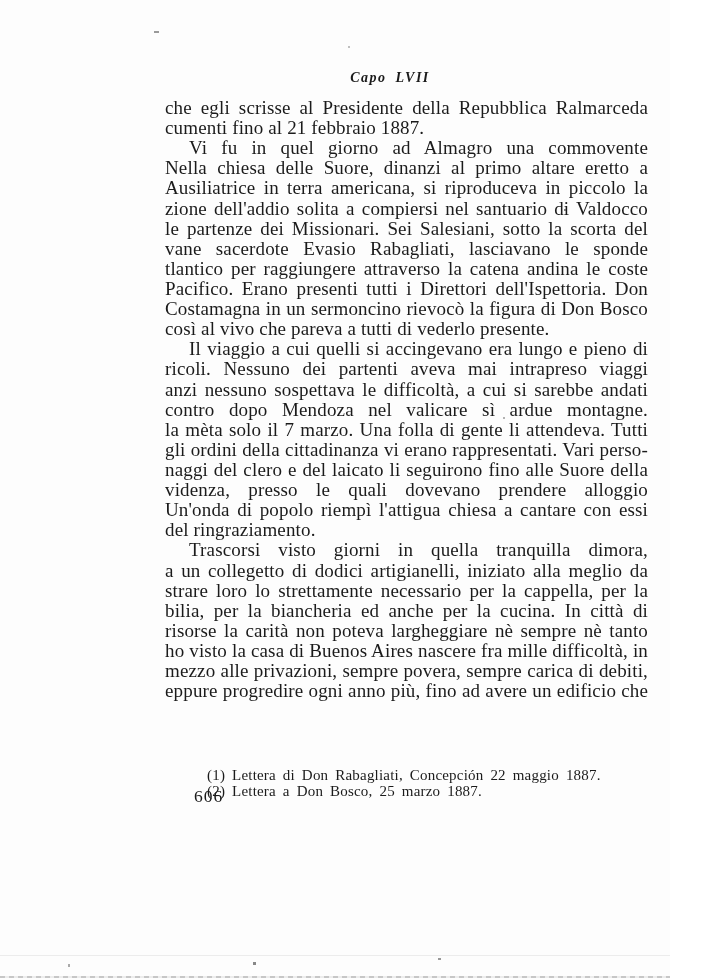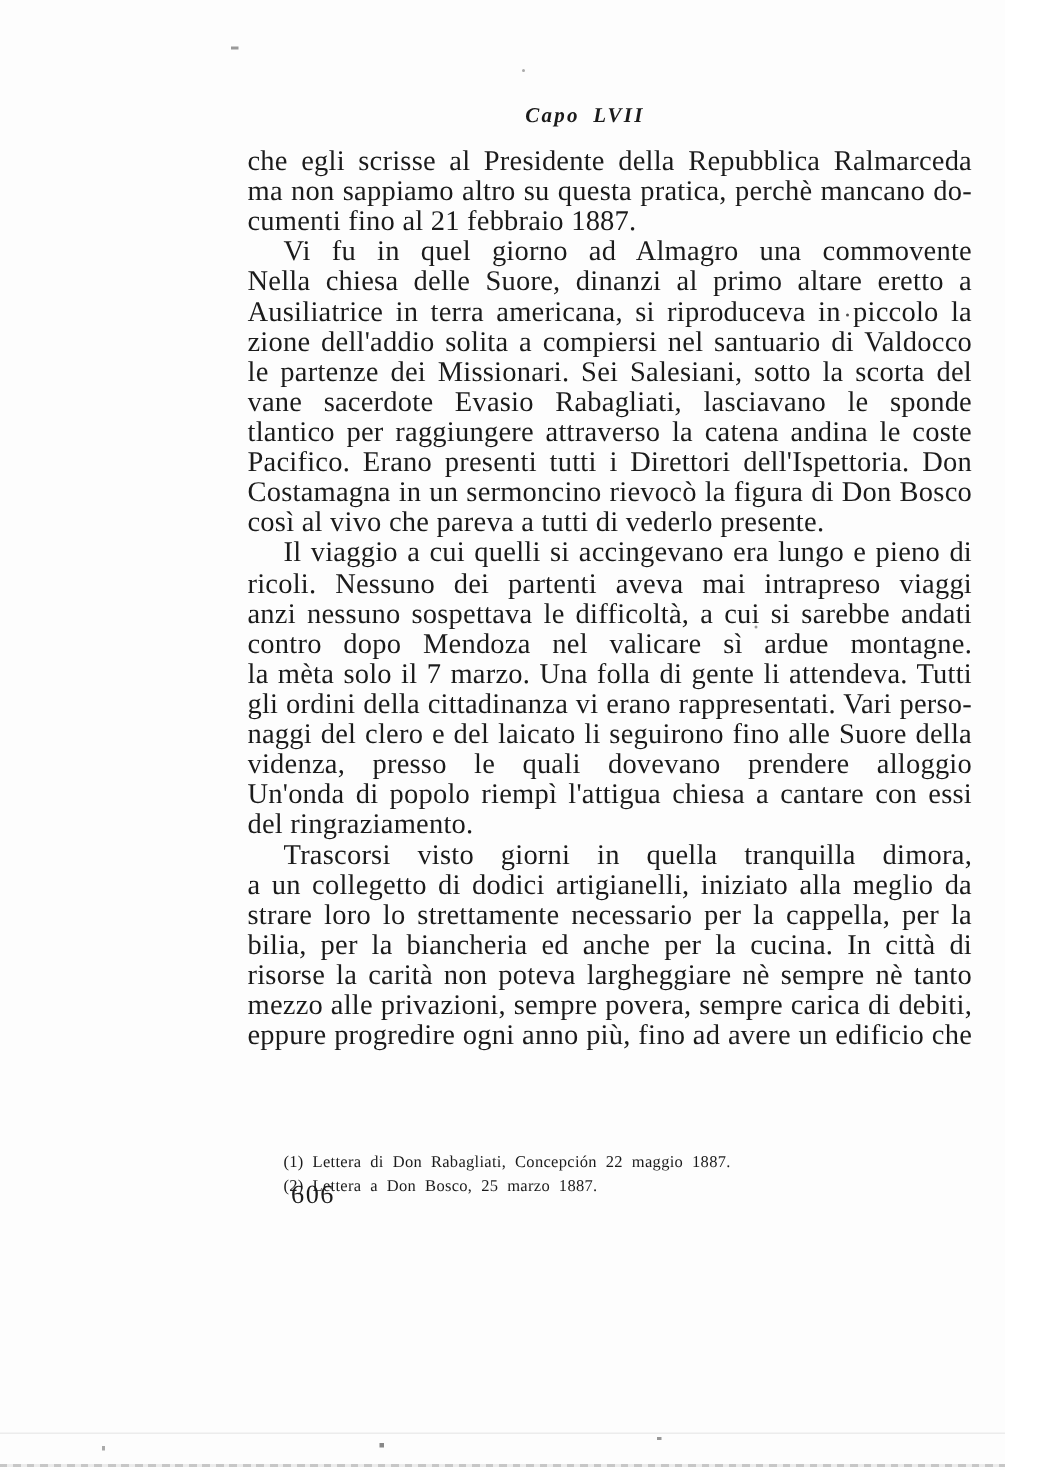--- a/index.html
+++ b/index.html
@@ -45,23 +45,23 @@
   }
   .line.indent {
     text-indent: 24px;
   }
   .line.par-end {
     text-align-last: left;
   }
   .footnotes {
     position: absolute;
     top: 768px;
-    left: 189px;
+    left: 207px;
     width: 455px;
-    font-size: 11px;
+    font-size: 15px;
     letter-spacing: 0.2px;
     word-spacing: 3px;
   }
   .footnote {
     height: 15.8px;
     line-height: 15.8px;
   }
   .page-number {
     position: absolute;
     top: 786px;
@@ -103,21 +103,20 @@
 </style>
 </head>
 <body>
 
 <div class="scan-page">
 
   <div class="chapter-header">Capo LVII</div>
 
   <div class="text-block" id="text-block">
       <div class="line">che egli scrisse al Presidente della Repubblica Ralmarceda (1);</div>
-      <div class="line">ma non sappiamo altro su questa pratica, perchè mancano do-</div>
       <div class="line par-end">cumenti fino al 21 febbraio 1887.</div>
       <div class="line indent">Vi fu in quel giorno ad Almagro una commovente cerimonia.</div>
       <div class="line">Nella chiesa delle Suore, dinanzi al primo altare eretto a Maria</div>
       <div class="line">Ausiliatrice in terra americana, si riproduceva in piccolo la fun-</div>
       <div class="line">zione dell'addio solita a compiersi nel santuario di Valdocco per</div>
       <div class="line">le partenze dei Missionari. Sei Salesiani, sotto la scorta del gio-</div>
       <div class="line">vane sacerdote Evasio Rabagliati, lasciavano le sponde dell'A-</div>
       <div class="line">tlantico per raggiungere attraverso la catena andina le coste del</div>
       <div class="line">Pacifico. Erano presenti tutti i Direttori dell'Ispettoria. Don</div>
       <div class="line">Costamagna in un sermoncino rievocò la figura di Don Bosco</div>
@@ -130,20 +129,21 @@
       <div class="line">gli ordini della cittadinanza vi erano rappresentati. Vari perso-</div>
       <div class="line">naggi del clero e del laicato li seguirono fino alle Suore della Prov-</div>
       <div class="line">videnza, presso le quali dovevano prendere alloggio provvisorio.</div>
       <div class="line">Un'onda di popolo riempì l'attigua chiesa a cantare con essi l'inno</div>
       <div class="line par-end">del ringraziamento.</div>
       <div class="line indent">Trascorsi visto giorni in quella tranquilla dimora, passarono</div>
       <div class="line">a un collegetto di dodici artigianelli, iniziato alla meglio da un</div>
       <div class="line">strare loro lo strettamente necessario per la cappella, per la mo-</div>
       <div class="line">bilia, per la biancheria ed anche per la cucina. In città di scarse</div>
       <div class="line">risorse la carità non poteva largheggiare nè sempre nè tanto che</div>
+      <div class="line">ho visto la casa di Buenos Aires nascere fra mille difficoltà, in</div>
       <div class="line">mezzo alle privazioni, sempre povera, sempre carica di debiti,</div>
       <div class="line">eppure progredire ogni anno più, fino ad avere un edificio che</div>
     </div>
 
   <div class="footnotes" id="footnotes">
       <div class="footnote">(1) Lettera di Don Rabagliati, Concepción 22 maggio 1887.</div>
       <div class="footnote">(2) Lettera a Don Bosco, 25 marzo 1887.</div>
     </div>
 
   <div class="page-number">606</div>

